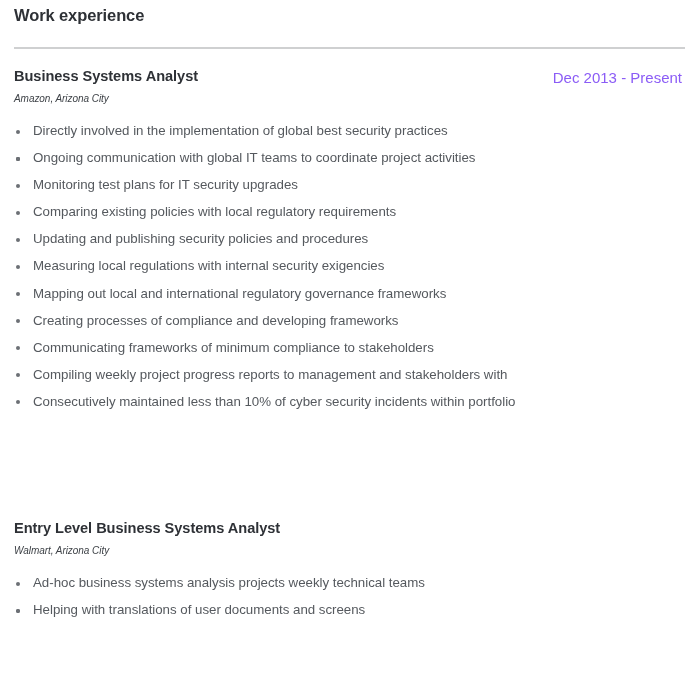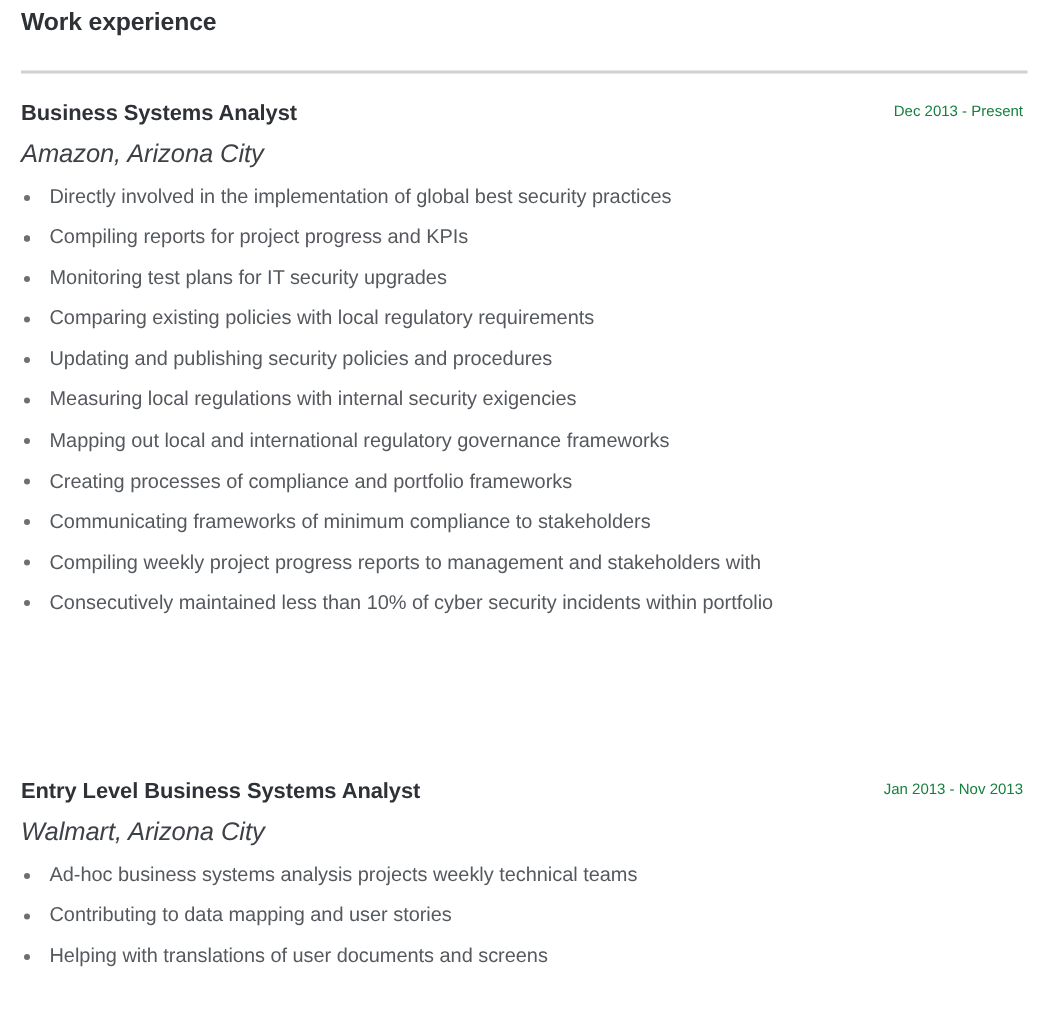--- a/index.html
+++ b/index.html
@@ -66,31 +66,31 @@
     font-weight: bold;
     color: #2e3136;
     letter-spacing: -0.05px;
     white-space: nowrap;
   }
 
   .job-dates {
     position: absolute;
     right: 17px;
     top: 1px;
+    font-size: 15px;
+    font-weight: normal;
+    color: #8b5cf6;
+    white-space: nowrap;
+  }
+
+  .job-company {
+    position: absolute;
+    left: 14px;
+    top: 25px;
     font-size: 10px;
-    font-weight: normal;
-    color: #15803d;
-    white-space: nowrap;
-  }
-
-  .job-company {
-    position: absolute;
-    left: 14px;
-    top: 25px;
-    font-size: 17px;
     font-style: italic;
     color: #3e4247;
     letter-spacing: -0.05px;
     white-space: nowrap;
   }
 
   .job-bullets {
     position: absolute;
     left: 0;
     top: 52px;
@@ -146,21 +146,21 @@
           <span class="bullet-text">Directly involved in the implementation of global best security practices</span>
         </li>
         <li class="bullet-item">
           <span class="bullet-dot"></span>
         </li>
         <li class="bullet-item">
           <span class="bullet-dot"></span>
         </li>
         <li class="bullet-item">
           <span class="bullet-dot"></span>
-          <span class="bullet-text">Compiling reports for project progress and KPIs</span>
+          <span class="bullet-text">Ongoing communication with global IT teams to coordinate project activities</span>
         </li>
         <li class="bullet-item">
           <span class="bullet-dot"></span>
           <span class="bullet-text">Monitoring test plans for IT security upgrades</span>
         </li>
         <li class="bullet-item">
           <span class="bullet-dot"></span>
           <span class="bullet-text">Comparing existing policies with local regulatory requirements</span>
         </li>
         <li class="bullet-item">
@@ -170,51 +170,49 @@
         <li class="bullet-item">
           <span class="bullet-dot"></span>
           <span class="bullet-text">Measuring local regulations with internal security exigencies</span>
         </li>
         <li class="bullet-item">
           <span class="bullet-dot"></span>
           <span class="bullet-text">Mapping out local and international regulatory governance frameworks</span>
         </li>
         <li class="bullet-item">
           <span class="bullet-dot"></span>
-          <span class="bullet-text">Creating processes of compliance and portfolio frameworks</span>
+          <span class="bullet-text">Creating processes of compliance and developing frameworks</span>
         </li>
         <li class="bullet-item">
           <span class="bullet-dot"></span>
           <span class="bullet-text">Communicating frameworks of minimum compliance to stakeholders</span>
         </li>
         <li class="bullet-item">
           <span class="bullet-dot"></span>
           <span class="bullet-text">Compiling weekly project progress reports to management and stakeholders with</span>
         </li>
         <li class="bullet-item">
           <span class="bullet-dot"></span>
           <span class="bullet-text">Consecutively maintained less than 10% of cyber security incidents within portfolio</span>
         </li>
       </ul>
   </div>
 
   <div class="job-block" id="job-1">
     <div class="job-header">
       <div class="job-title">Entry Level Business Systems Analyst</div>
-      <div class="job-dates">Jan 2013 - Nov 2013</div>
     </div>
     <div class="job-company">Walmart, Arizona City</div>
     <ul class="job-bullets" id="bullets-1">
         <li class="bullet-item">
           <span class="bullet-dot"></span>
           <span class="bullet-text">Ad-hoc business systems analysis projects weekly technical teams</span>
         </li>
         <li class="bullet-item">
           <span class="bullet-dot"></span>
-          <span class="bullet-text">Contributing to data mapping and user stories</span>
         </li>
         <li class="bullet-item">
           <span class="bullet-dot"></span>
           <span class="bullet-text">Helping with translations of user documents and screens</span>
         </li>
       </ul>
   </div>
 
 </div>
 

